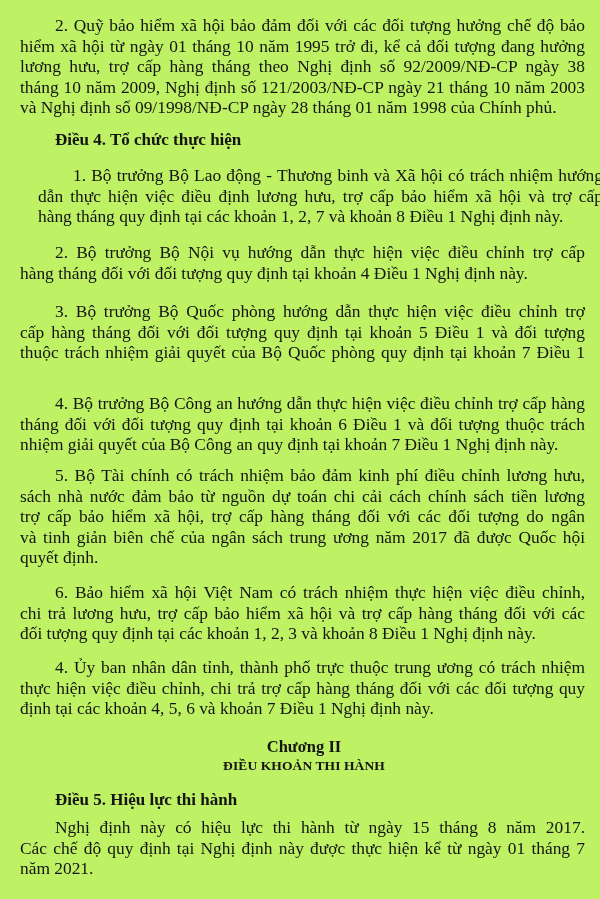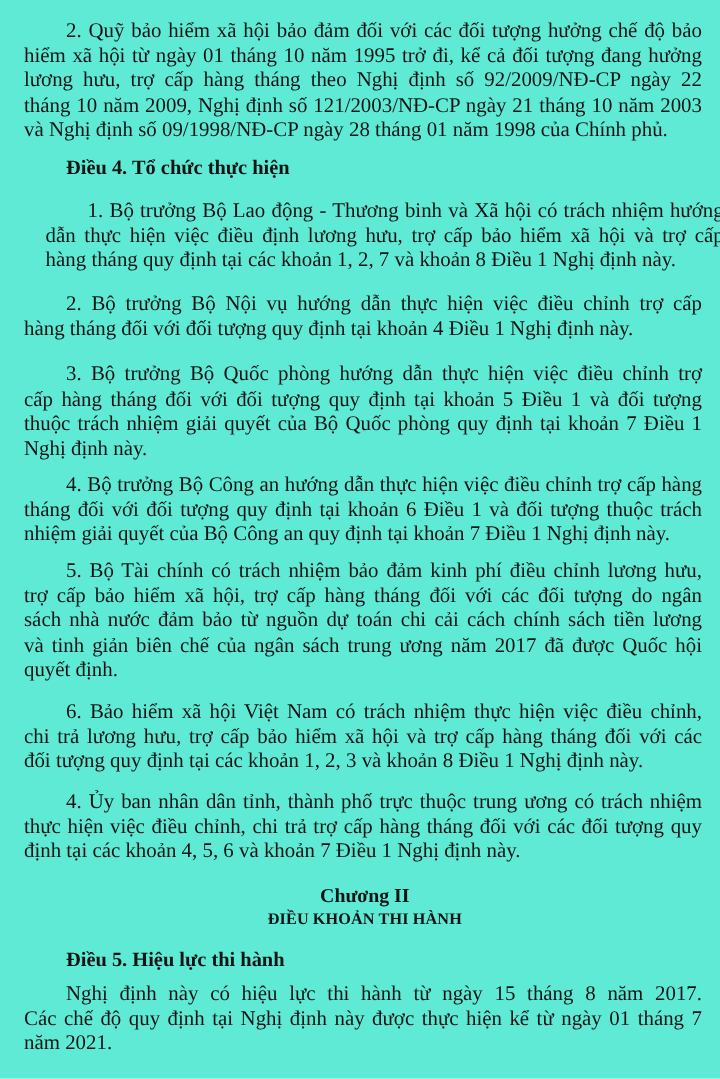--- a/index.html
+++ b/index.html
@@ -12,21 +12,21 @@
       height: 899px;
       position: relative;
       overflow: hidden;
       font-family: "Liberation Serif", "DejaVu Serif", serif;
       color: #141414;
     }
     .page {
       position: absolute;
       left: 0; top: 0;
       width: 600px; height: 899px;
-      background: #5eead4;
+      background: #bef264;
     }
     .para {
       position: absolute;
       left: 20px;
       width: 565px;
       font-size: 17.4px;
       line-height: 20.5px;
     }
     .line {
       display: block;
@@ -69,21 +69,21 @@
     }
   </style>
 </head>
 <body>
 
 <div class="page">
 
   <div class="para" style="top:15px;">
     <span class="line first">2. Quỹ bảo hiểm xã hội bảo đảm đối với các đối tượng hưởng chế độ bảo</span>
     <span class="line">hiểm xã hội từ ngày 01 tháng 10 năm 1995 trở đi, kể cả đối tượng đang hưởng</span>
-    <span class="line">lương hưu, trợ cấp hàng tháng theo Nghị định số 92/2009/NĐ-CP ngày 22</span>
+    <span class="line">lương hưu, trợ cấp hàng tháng theo Nghị định số 92/2009/NĐ-CP ngày 38</span>
     <span class="line">tháng 10 năm 2009, Nghị định số 121/2003/NĐ-CP ngày 21 tháng 10 năm 2003</span>
     <span class="line last">và Nghị định số 09/1998/NĐ-CP ngày 28 tháng 01 năm 1998 của Chính phủ.</span>
   </div>
 
   <div class="heading" style="top:130px;text-align:right;">Điều 4. Tổ chức thực hiện</div>
 
   <div class="para" style="top:165px;margin-left:18px;">
     <span class="line first">1. Bộ trưởng Bộ Lao động - Thương binh và Xã hội có trách nhiệm hướng</span>
     <span class="line">dẫn thực hiện việc điều định lương hưu, trợ cấp bảo hiểm xã hội và trợ cấp</span>
     <span class="line last">hàng tháng quy định tại các khoản 1, 2, 7 và khoản 8 Điều 1 Nghị định này.</span>
@@ -91,33 +91,32 @@
 
   <div class="para" style="top:242px;">
     <span class="line first">2. Bộ trưởng Bộ Nội vụ hướng dẫn thực hiện việc điều chỉnh trợ cấp</span>
     <span class="line last">hàng tháng đối với đối tượng quy định tại khoản 4 Điều 1 Nghị định này.</span>
   </div>
 
   <div class="para" style="top:301px;">
     <span class="line first">3. Bộ trưởng Bộ Quốc phòng hướng dẫn thực hiện việc điều chỉnh trợ</span>
     <span class="line">cấp hàng tháng đối với đối tượng quy định tại khoản 5 Điều 1 và đối tượng</span>
     <span class="line">thuộc trách nhiệm giải quyết của Bộ Quốc phòng quy định tại khoản 7 Điều 1</span>
-    <span class="line last">Nghị định này.</span>
   </div>
 
   <div class="para" style="top:393px;">
     <span class="line first">4. Bộ trưởng Bộ Công an hướng dẫn thực hiện việc điều chỉnh trợ cấp hàng</span>
     <span class="line">tháng đối với đối tượng quy định tại khoản 6 Điều 1 và đối tượng thuộc trách</span>
     <span class="line last">nhiệm giải quyết của Bộ Công an quy định tại khoản 7 Điều 1 Nghị định này.</span>
   </div>
 
   <div class="para" style="top:465px;">
     <span class="line first">5. Bộ Tài chính có trách nhiệm bảo đảm kinh phí điều chỉnh lương hưu,</span>
+    <span class="line">sách nhà nước đảm bảo từ nguồn dự toán chi cải cách chính sách tiền lương</span>
     <span class="line">trợ cấp bảo hiểm xã hội, trợ cấp hàng tháng đối với các đối tượng do ngân</span>
-    <span class="line">sách nhà nước đảm bảo từ nguồn dự toán chi cải cách chính sách tiền lương</span>
     <span class="line">và tinh giản biên chế của ngân sách trung ương năm 2017 đã được Quốc hội</span>
     <span class="line last">quyết định.</span>
   </div>
 
   <div class="para" style="top:582px;">
     <span class="line first">6. Bảo hiểm xã hội Việt Nam có trách nhiệm thực hiện việc điều chỉnh,</span>
     <span class="line">chi trả lương hưu, trợ cấp bảo hiểm xã hội và trợ cấp hàng tháng đối với các</span>
     <span class="line last">đối tượng quy định tại các khoản 1, 2, 3 và khoản 8 Điều 1 Nghị định này.</span>
   </div>
 

